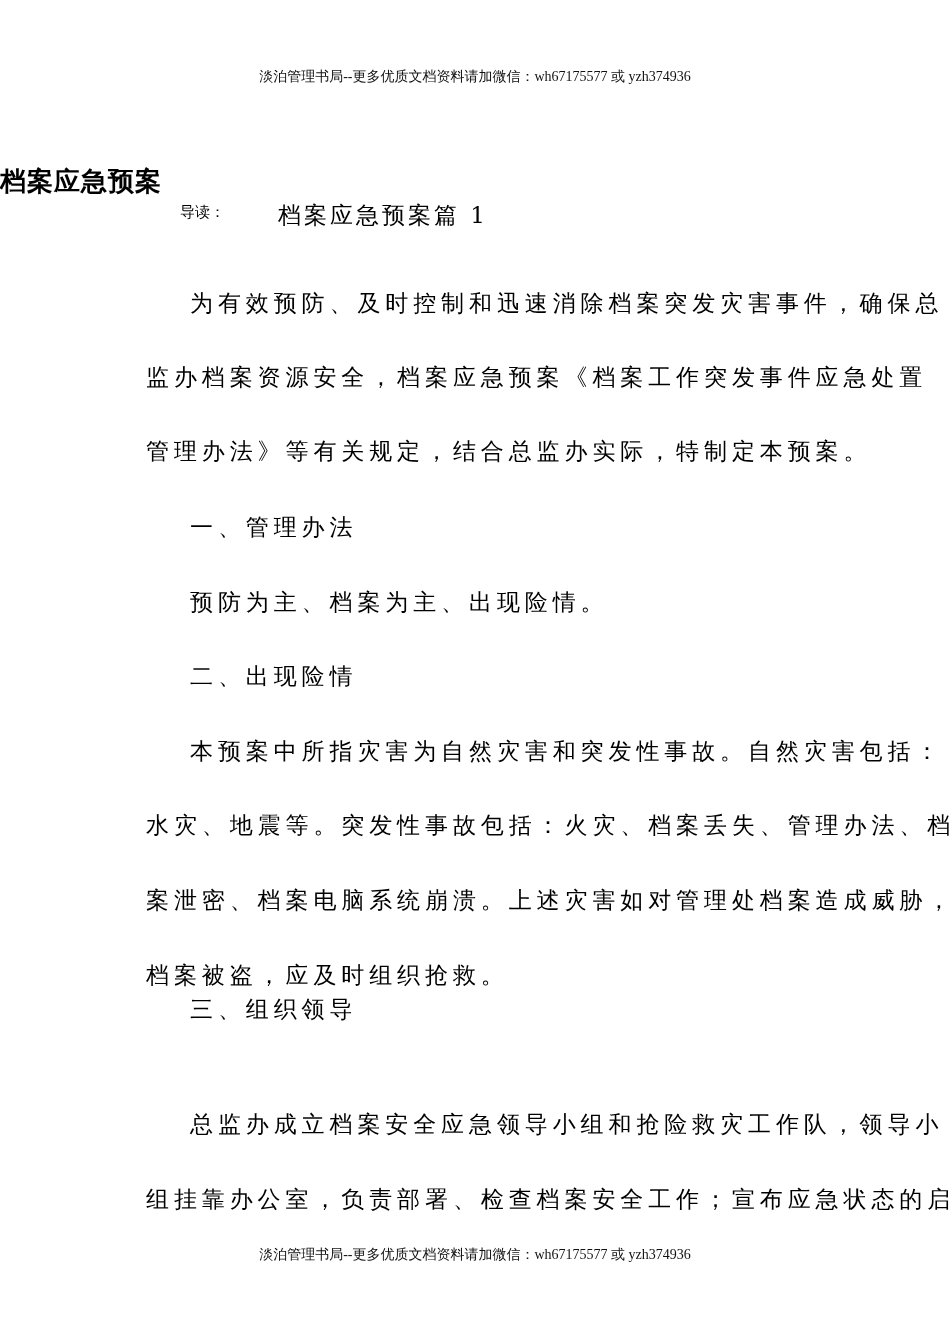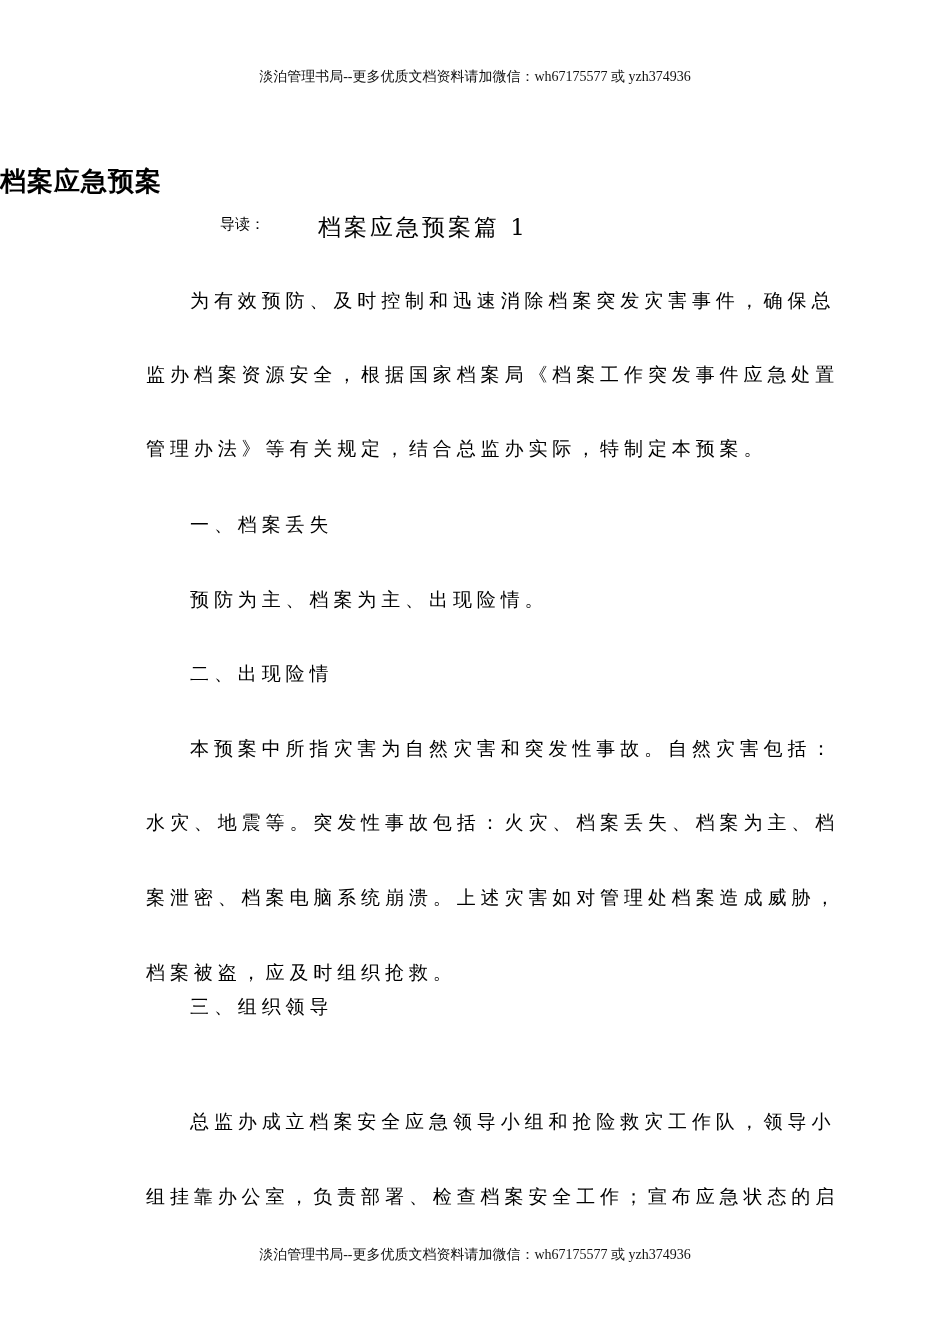--- a/index.html
+++ b/index.html
@@ -1,45 +1,45 @@
 <!DOCTYPE html>
 <html><head>
 <meta charset="utf-8">
 <style>
   html, body { margin:0; padding:0; background:#ffffff; }
   body { width:950px; height:1344px; position:relative; overflow:hidden; color:#000; font-family:"DejaVu Serif","Liberation Serif",serif; }
   .header, .footer { position:absolute; left:0; width:950px; text-align:center; font-size:14px; font-family:"Liberation Serif","DejaVu Serif",serif; color:#111; }
   .header { top:68px; }
   .footer { top:1246px; }
   .title { position:absolute; top:132px; left:0; width:950px; text-align:left; font-size:26px; font-weight:bold; font-family:"DejaVu Sans","Liberation Sans",sans-serif; letter-spacing:1px;margin-top:32px; }
-  .lead { position:absolute; top:214px; left:180px; font-size:16px;margin-left:40px; }
+  .lead { position:absolute; top:202px; left:180px; font-size:16px; }
   .lead .lab { font-size:15px; }
   .lead .val { position:absolute; left:98px; top:-2px; font-size:23px; letter-spacing:3px; white-space:nowrap; }
-  .line { position:absolute; left:146px; width:650px; font-size:19px; letter-spacing:4.9px; white-space:nowrap; }
+  .line { position:absolute; left:146px; width:650px; font-size:23px; letter-spacing:4.9px; white-space:nowrap; }
   .indent { left:190px; }
 </style>
 </head>
 <body>
 
 <div class="header">淡泊管理书局--更多优质文档资料请加微信：wh67175577 或 yzh374936</div>
 
 <div class="title">档案应急预案</div>
 
 <div class="lead">
   <span class="lab">导读：</span>
   <span class="val">档案应急预案篇 1</span>
 </div>
 
 <div class="line indent" style="top:288px">为有效预防、及时控制和迅速消除档案突发灾害事件，确保总</div>
-<div class="line" style="top:362px">监办档案资源安全，根据国家档案局《档案工作突发事件应急处置</div>
+<div class="line" style="top:362px">监办档案资源安全，档案应急预案《档案工作突发事件应急处置</div>
 <div class="line" style="top:436px">管理办法》等有关规定，结合总监办实际，特制定本预案。</div>
-<div class="line indent" style="top:512px">一、档案丢失</div>
+<div class="line indent" style="top:512px">一、管理办法</div>
 <div class="line indent" style="top:587px">预防为主、档案为主、出现险情。</div>
 <div class="line indent" style="top:661px">二、出现险情</div>
 <div class="line indent" style="top:736px">本预案中所指灾害为自然灾害和突发性事故。自然灾害包括：</div>
-<div class="line" style="top:810px">水灾、地震等。突发性事故包括：火灾、档案丢失、档案为主、档</div>
+<div class="line" style="top:810px">水灾、地震等。突发性事故包括：火灾、档案丢失、管理办法、档</div>
 <div class="line" style="top:885px">案泄密、档案电脑系统崩溃。上述灾害如对管理处档案造成威胁，</div>
 <div class="line" style="top:960px">档案被盗，应及时组织抢救。</div>
 <div class="line indent" style="top:994px">三、组织领导</div>
 <div class="line indent" style="top:1109px">总监办成立档案安全应急领导小组和抢险救灾工作队，领导小</div>
 <div class="line" style="top:1184px">组挂靠办公室，负责部署、检查档案安全工作；宣布应急状态的启</div>
 
 <div class="footer">淡泊管理书局--更多优质文档资料请加微信：wh67175577 或 yzh374936</div>
 
 </body></html>

